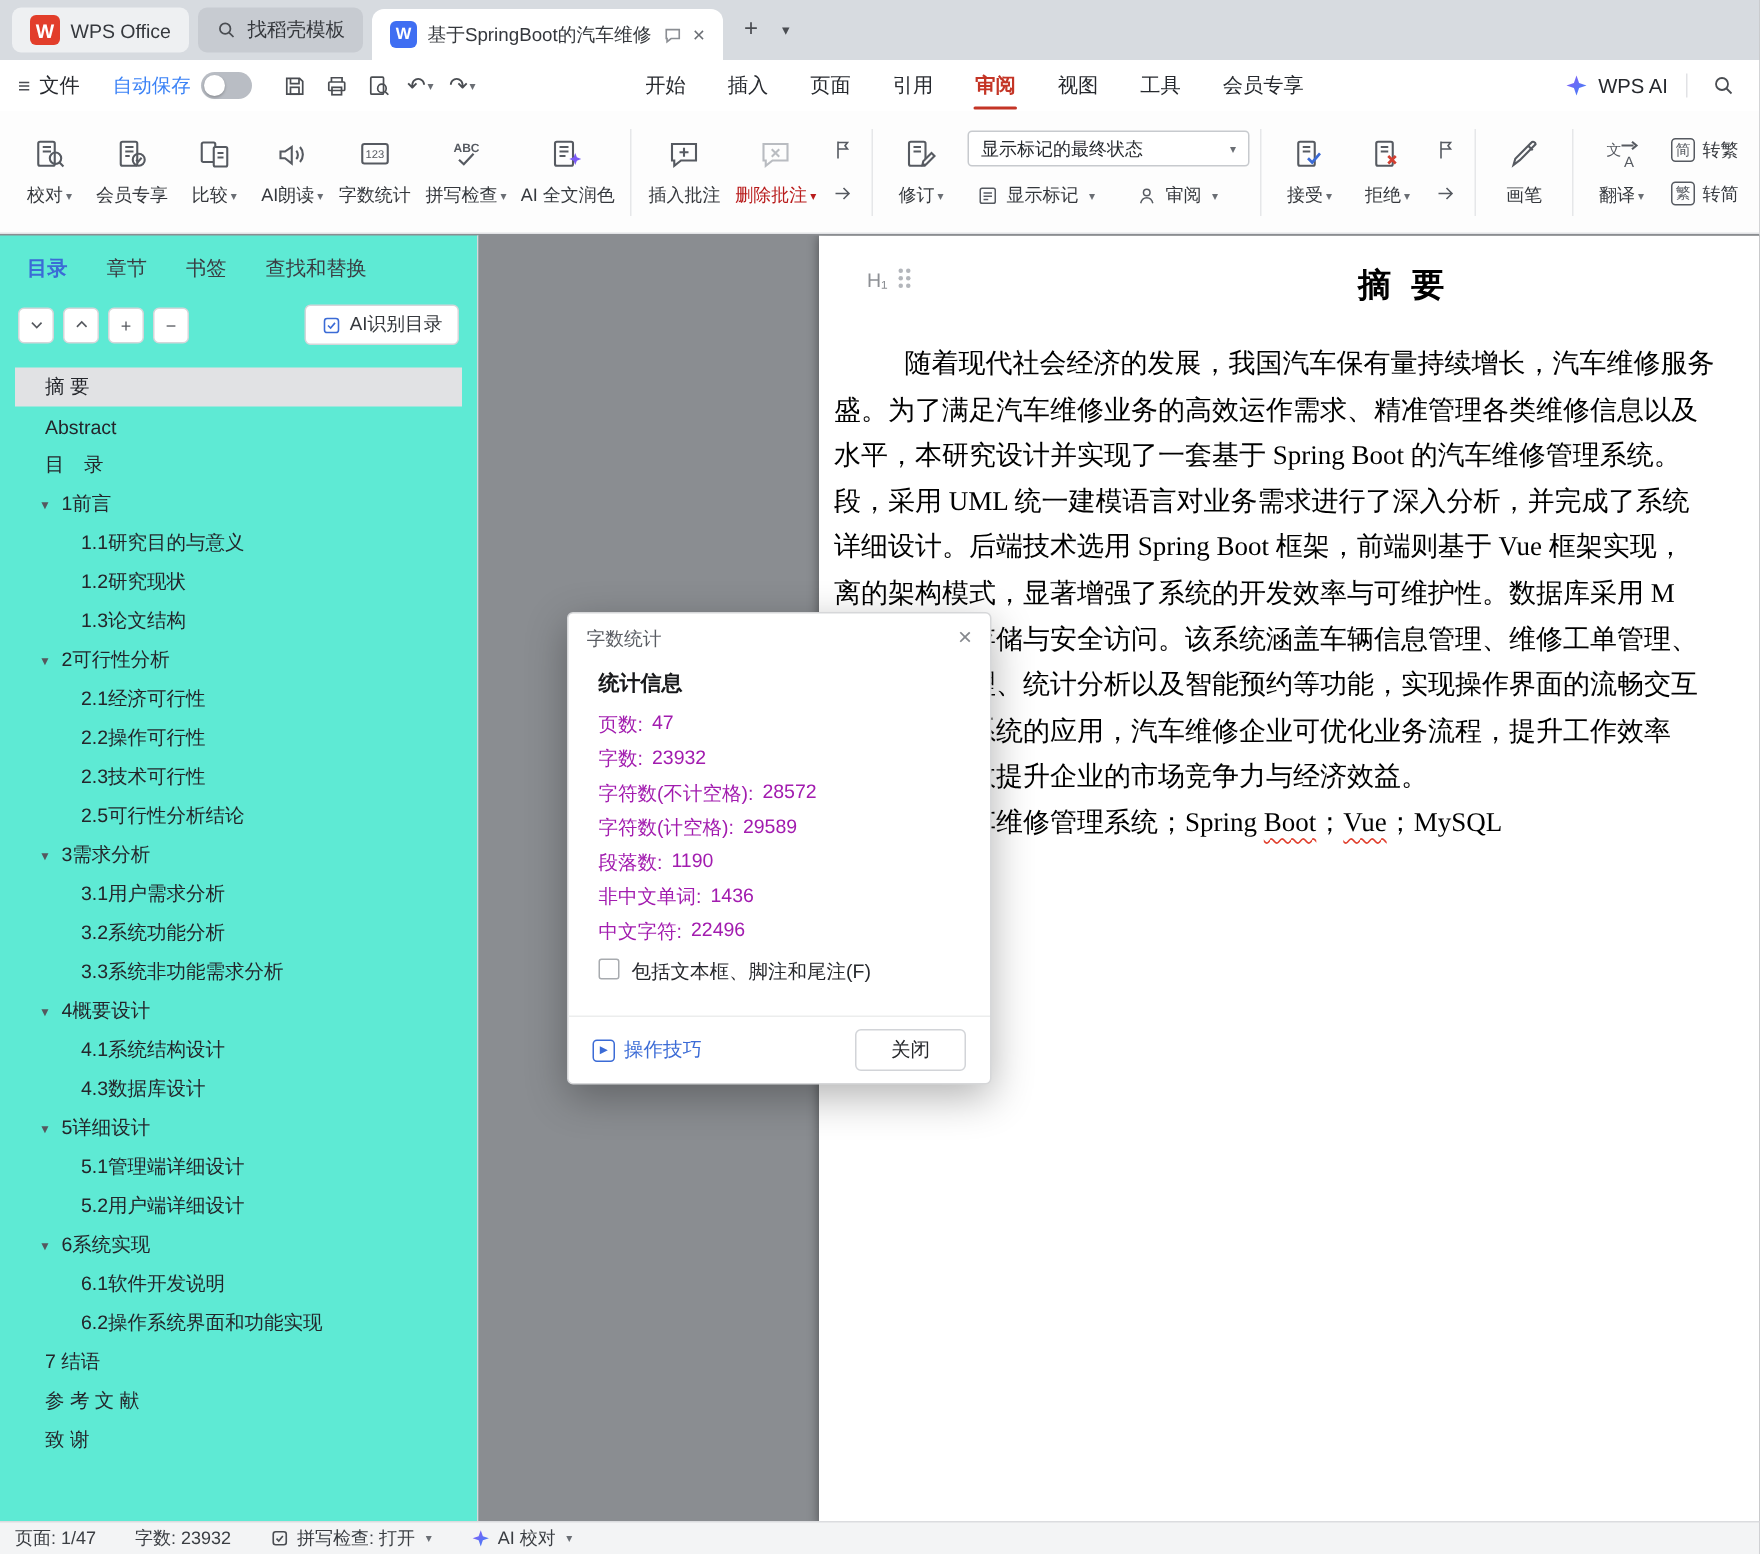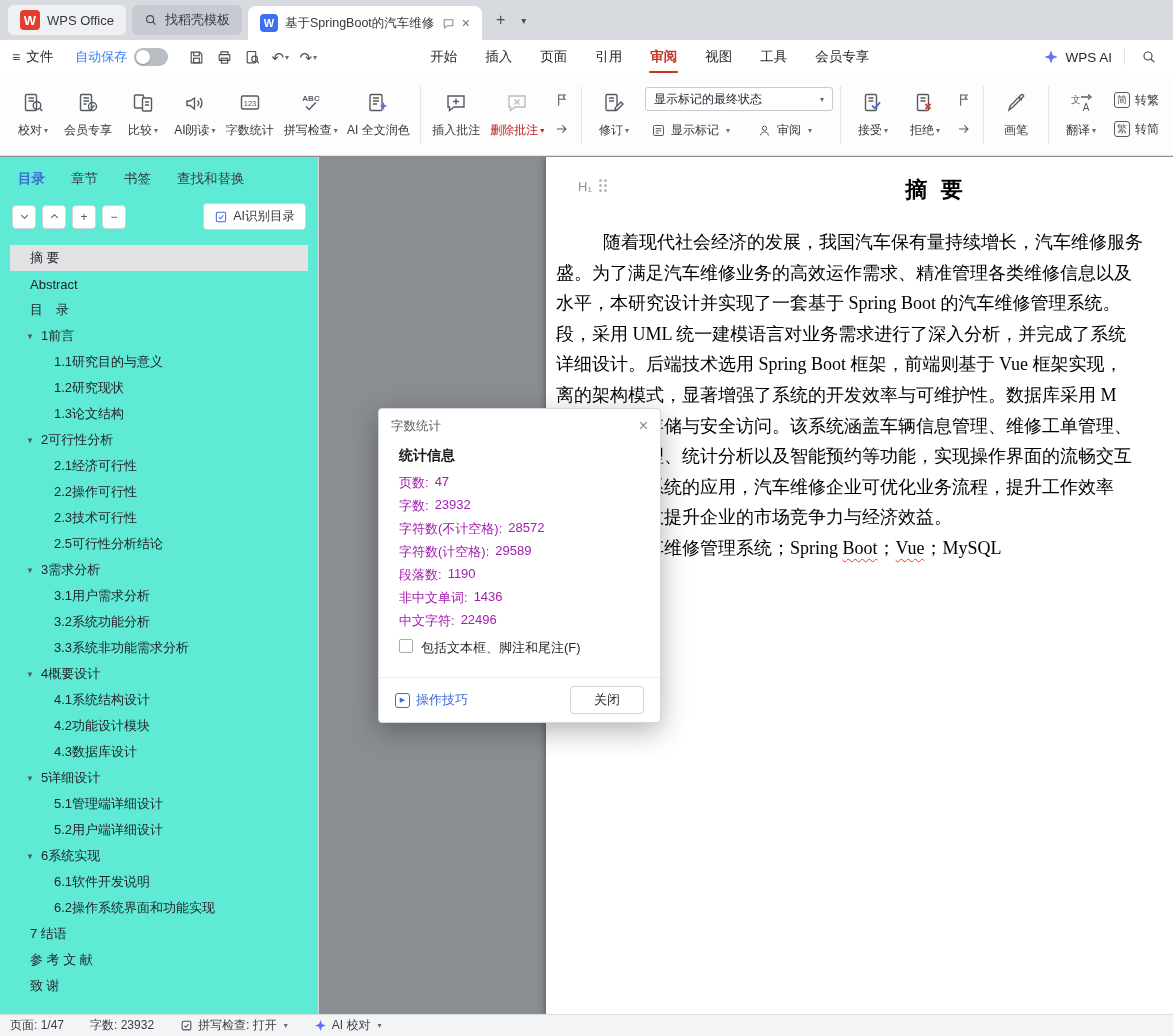--- a/index.html
+++ b/index.html
@@ -555,24 +555,20 @@
         <div class="toc-row lvl0 exp">
           <span class="tri">▼</span>
           <span class="toc-label">4概要设计</span>
         </div>
         <div class="toc-row lvl1">
 
           <span class="toc-label">4.1系统结构设计</span>
         </div>
         <div class="toc-row lvl1">
 
-          <span class="toc-label">4.2功能设计模块</span>
-        </div>
-        <div class="toc-row lvl1">
-
           <span class="toc-label">4.3数据库设计</span>
         </div>
         <div class="toc-row lvl0 exp">
           <span class="tri">▼</span>
           <span class="toc-label">5详细设计</span>
         </div>
         <div class="toc-row lvl1">
 
           <span class="toc-label">5.1管理端详细设计</span>
         </div>

